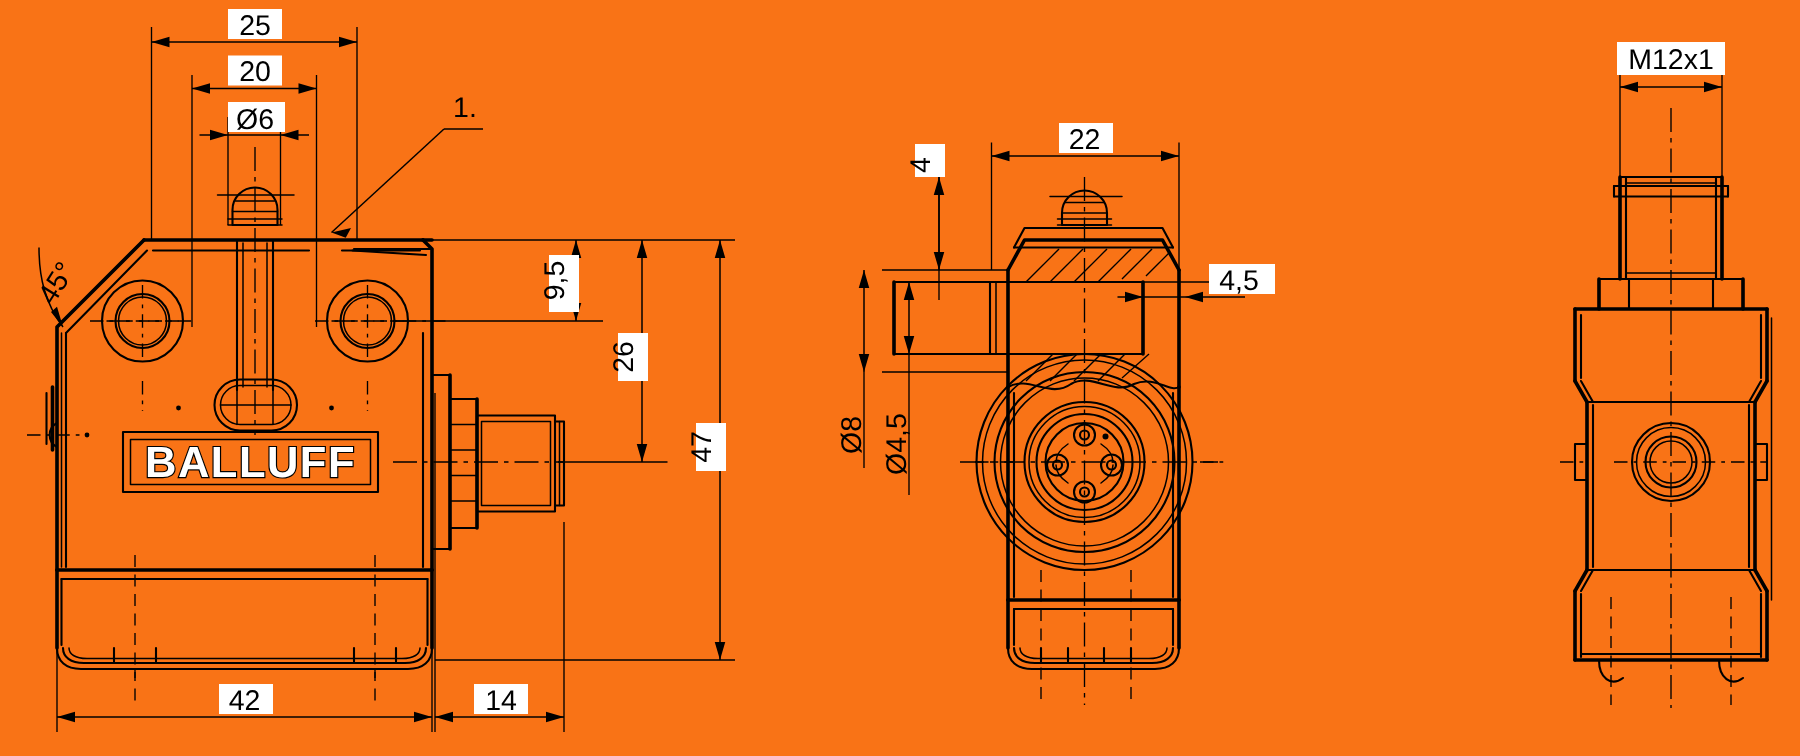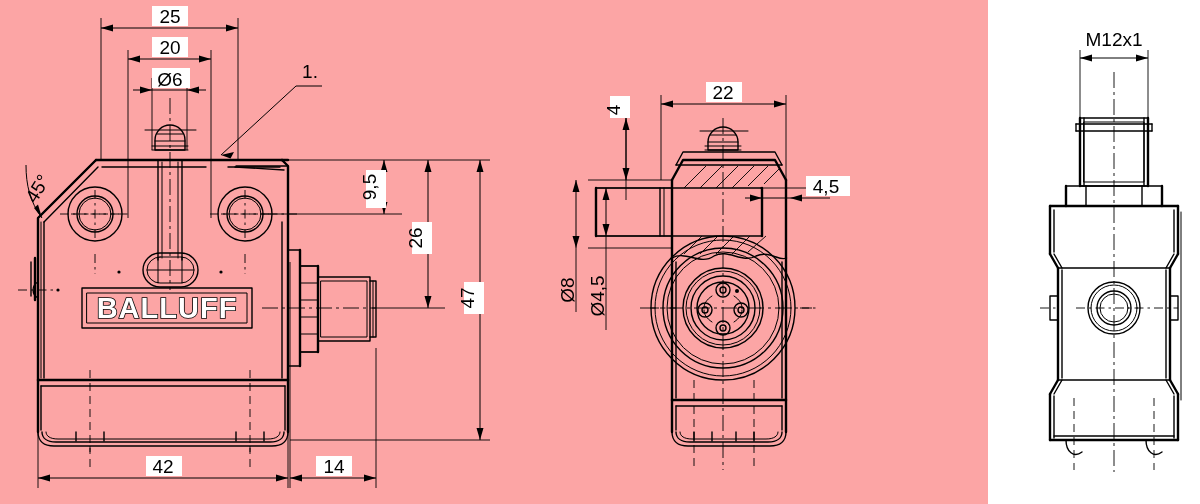--- a/index.html
+++ b/index.html
@@ -1,17 +1,17 @@
 <!DOCTYPE html>
 <html><head>
 <meta charset="utf-8">
 <style>
   html,body{margin:0;padding:0;background:#ffffff;}
   body{width:1200px;height:504px;font-family:"Liberation Sans",sans-serif;overflow:hidden;}
-  #sheet{position:relative;width:988px;height:504px;background:#fca5a5;}
+  #sheet{position:relative;width:1200px;height:504px;background:#f97316;}
   svg{display:block;}
   .ln{stroke:#000;fill:none;stroke-width:1.4;stroke-linecap:round;stroke-linejoin:round;}
   .lnT{stroke:#000;fill:none;stroke-width:1.0;stroke-linecap:round;stroke-linejoin:round;}
   .lnH{stroke:#000;fill:none;stroke-width:2.4;stroke-linecap:round;stroke-linejoin:round;}
   .dim{stroke:#000;fill:none;stroke-width:1.0;}
   .ext{stroke:#000;fill:none;stroke-width:0.9;}
   .ctr{stroke:#000;fill:none;stroke-width:0.9;stroke-dasharray:16 4 3 4;}
   .ctrS{stroke:#000;fill:none;stroke-width:0.9;stroke-dasharray:9 4 2.5 4;}
   .hid{stroke:#000;fill:none;stroke-width:0.9;stroke-dasharray:8 5;}
   .hatch{stroke:#000;fill:none;stroke-width:0.9;}

